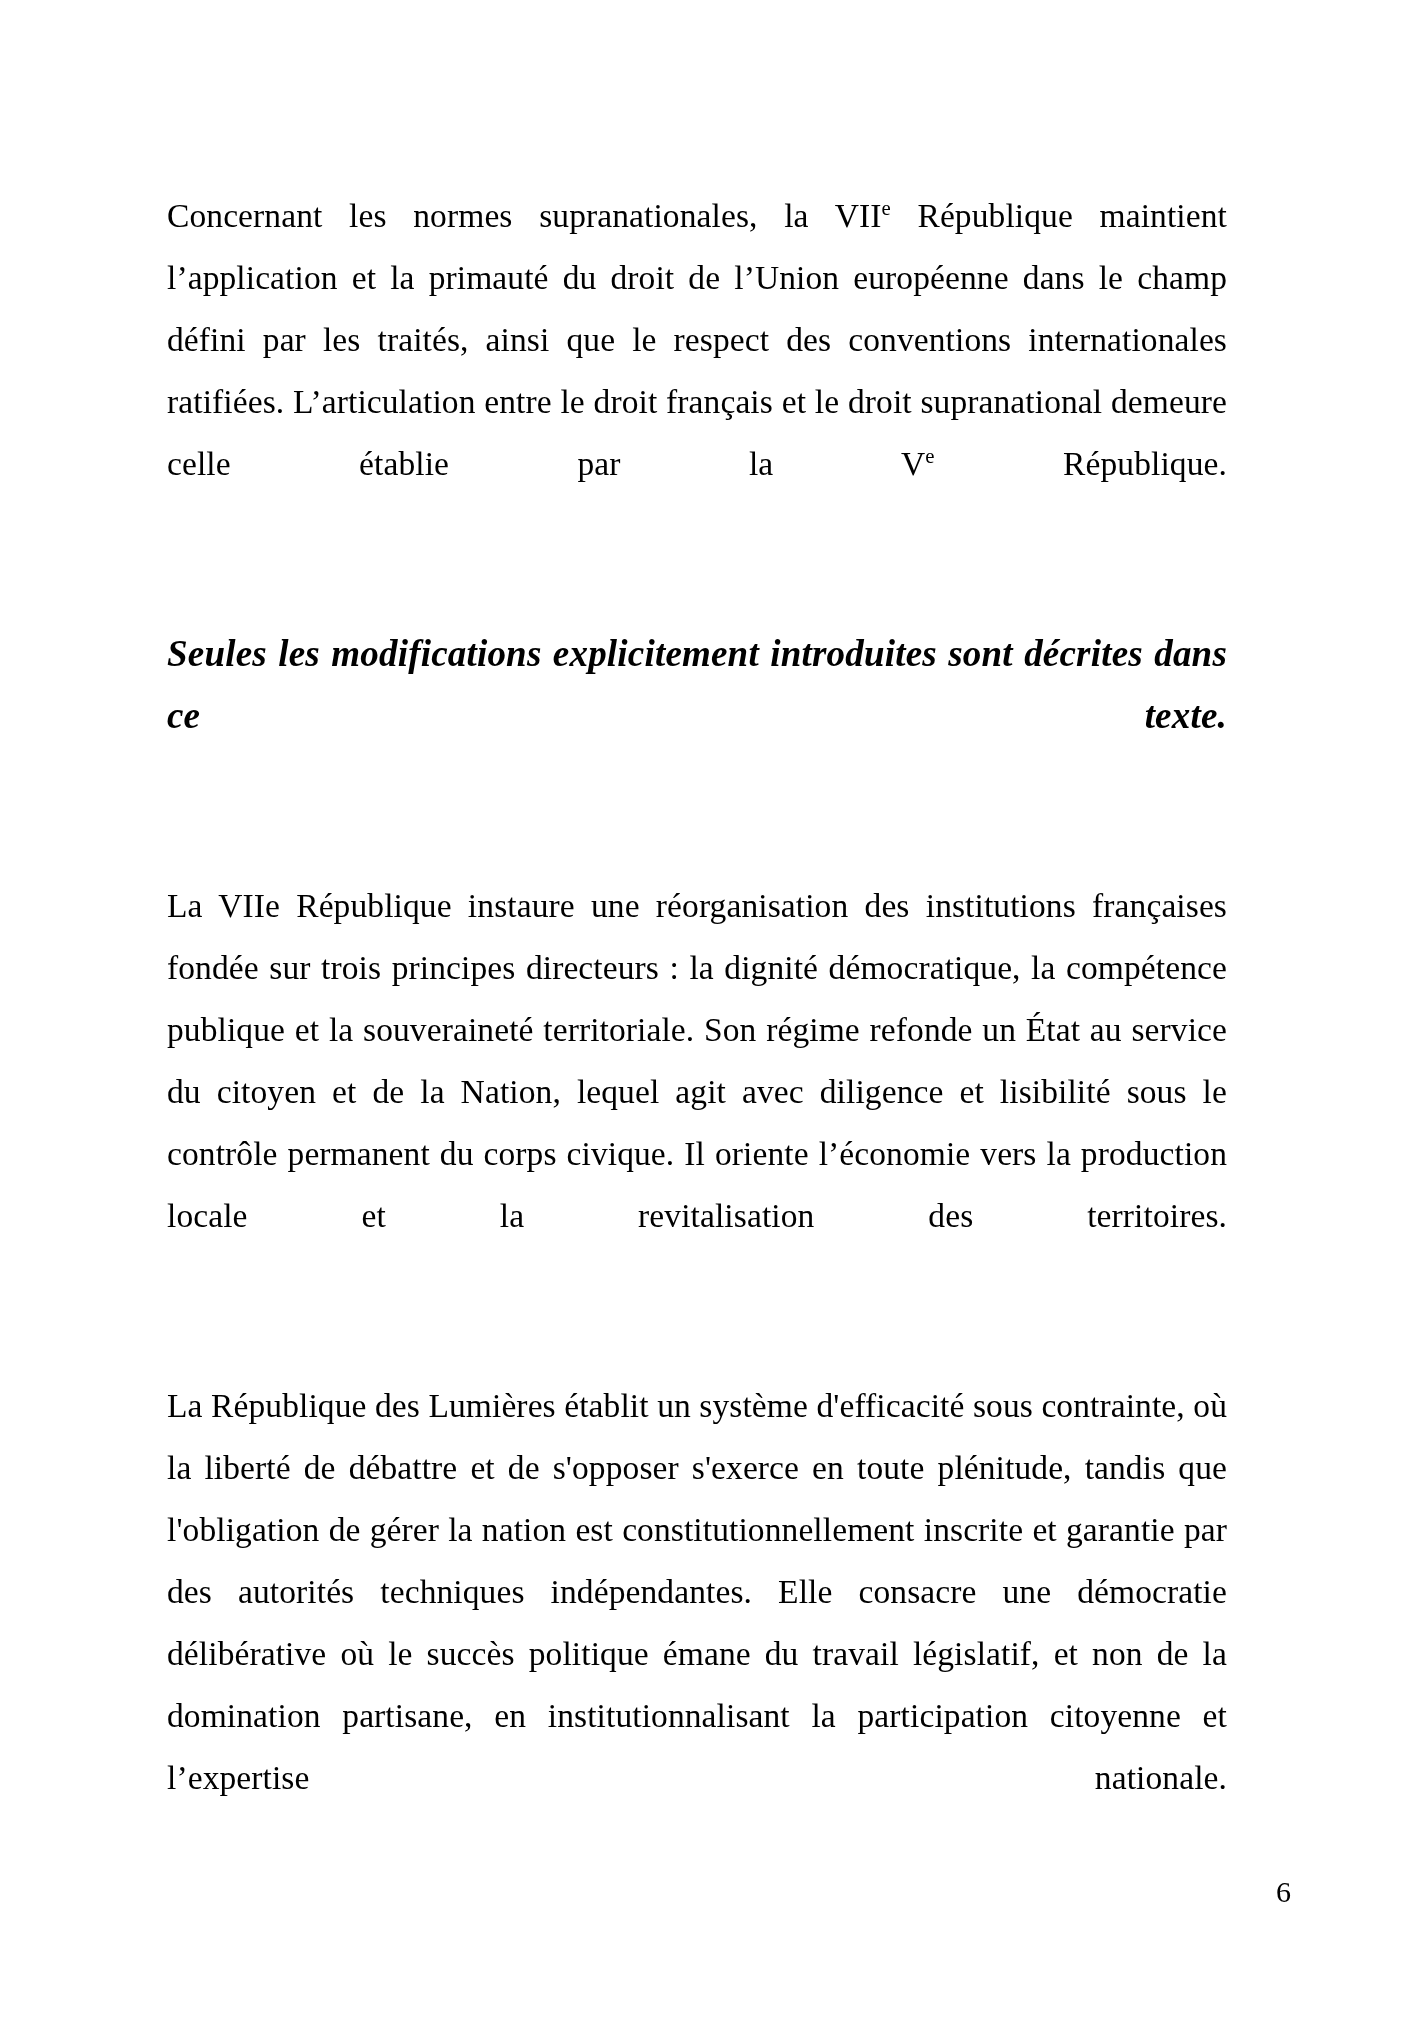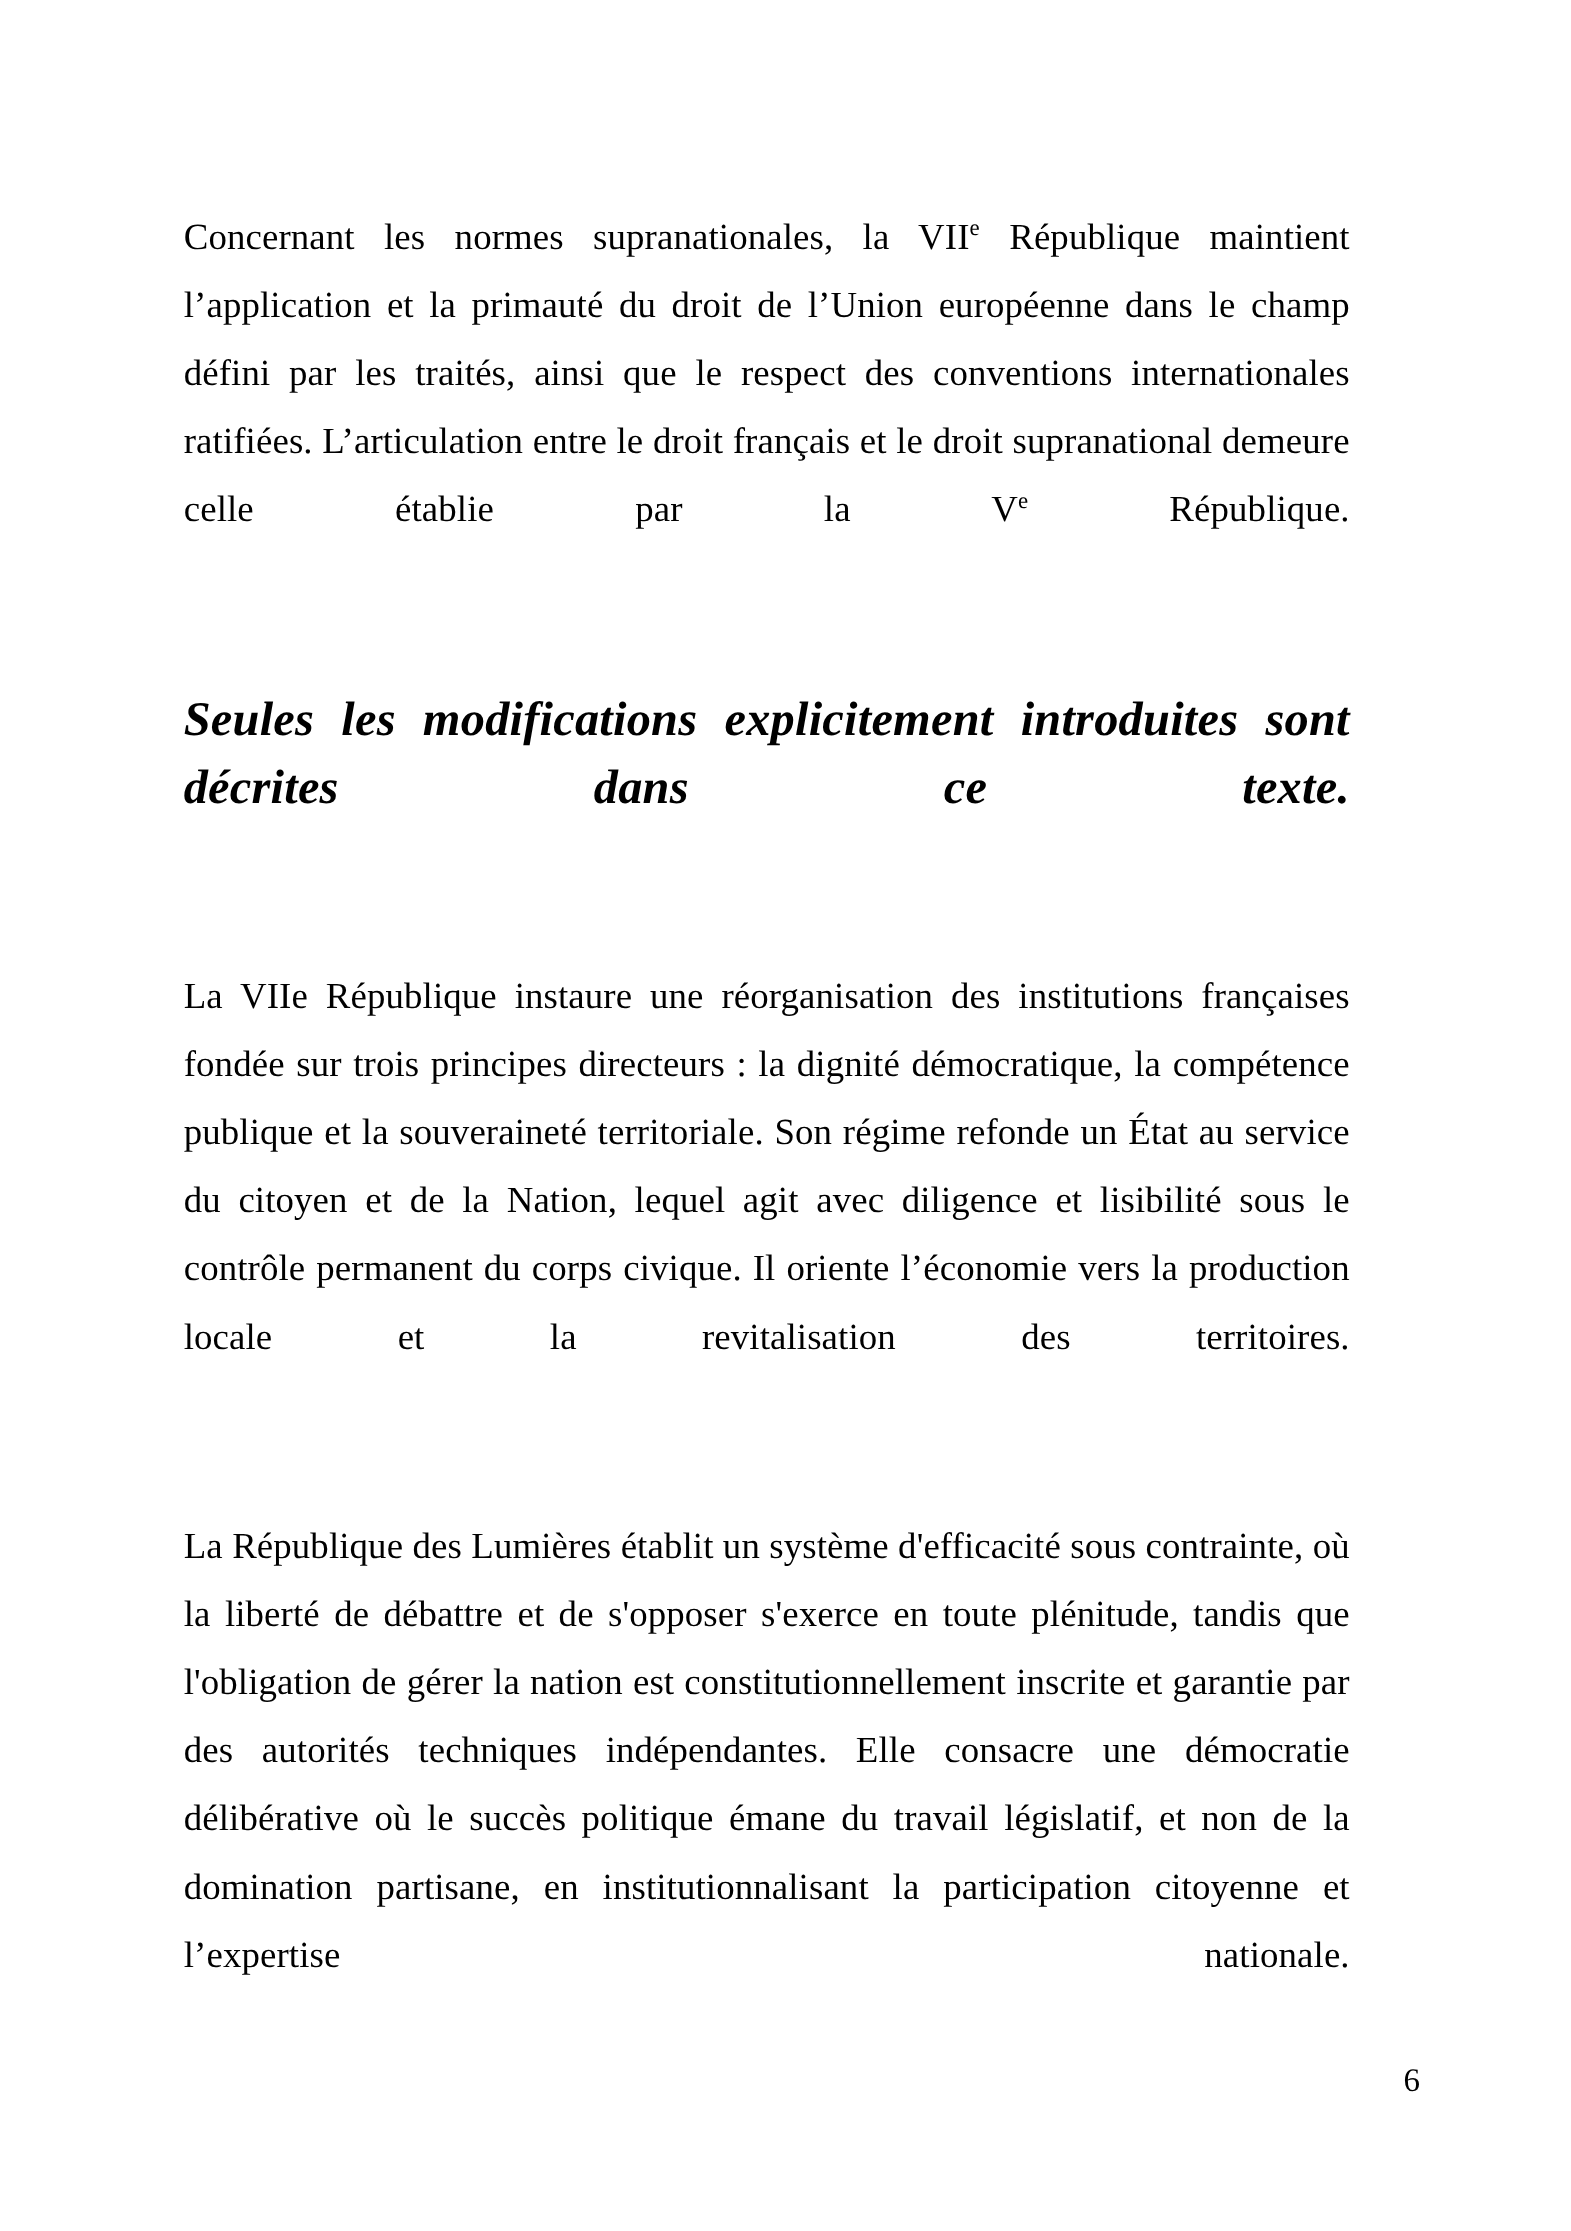--- a/index.html
+++ b/index.html
@@ -32,21 +32,21 @@
     font-size: 33.5px;
     line-height: 62px;
     text-align: justify;
     text-justify: inter-word;
     hyphens: none;
     letter-spacing: 0.1px;
   }
   .gap-md { height: 66px; }
   p.emphasis {
     margin: 0;
-    font-size: 44px;
+    font-size: 37px;
     line-height: 62px;
     font-style: italic;
     font-weight: bold;
     text-align: justify;
     letter-spacing: 0.2px;
   }
   sup {
     font-size: 0.62em;
     vertical-align: super;
     line-height: 0;

